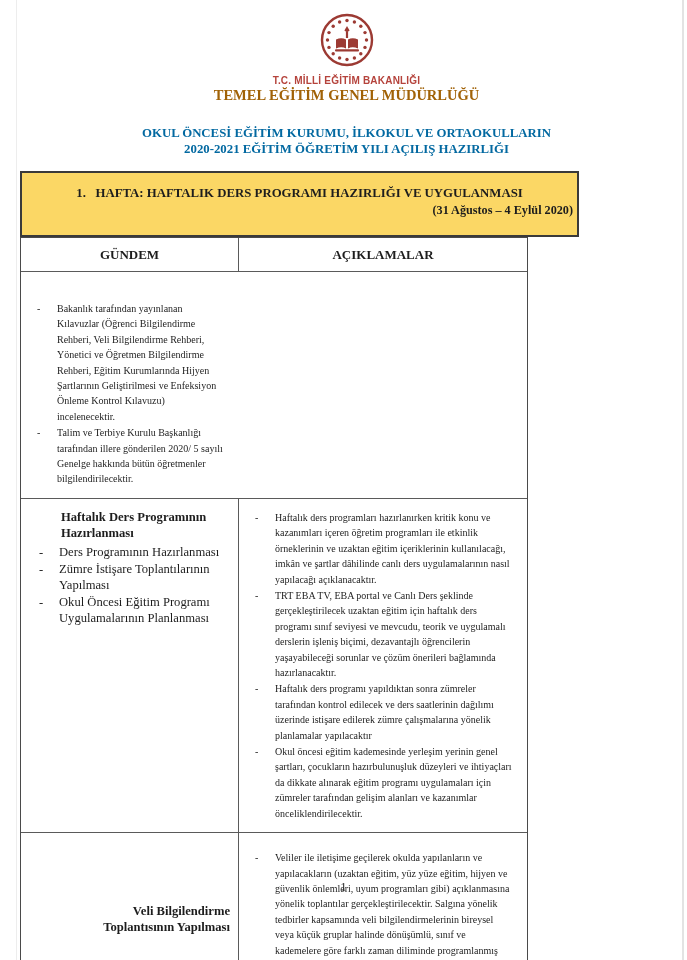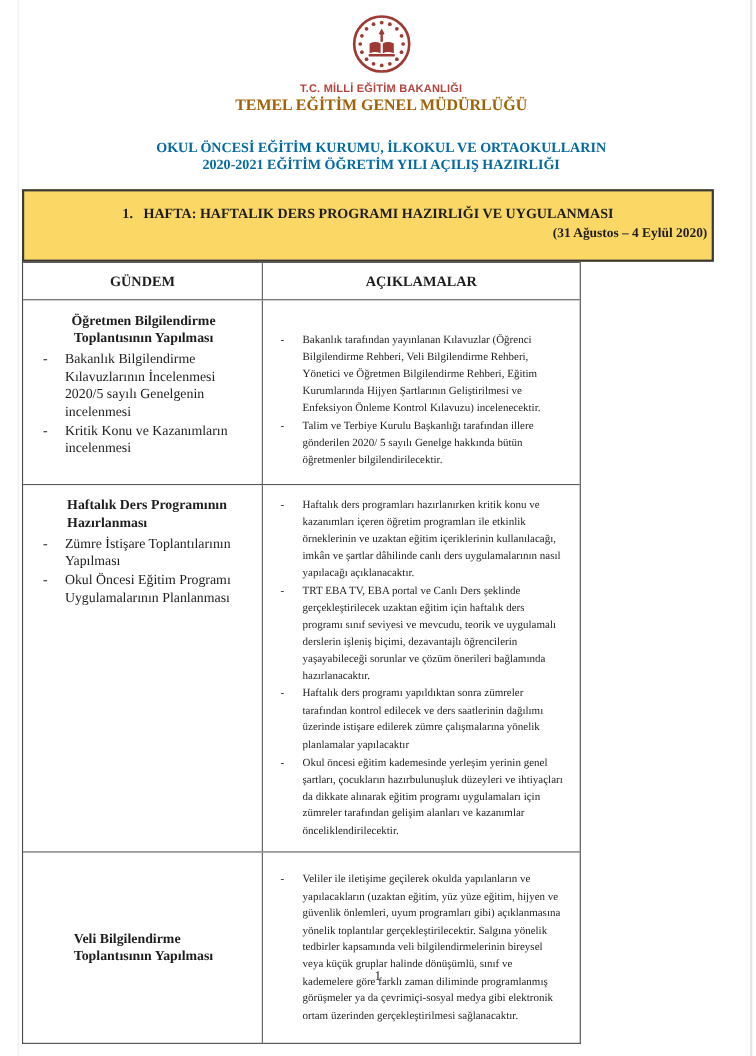--- a/index.html
+++ b/index.html
@@ -15,21 +15,21 @@
   .logo-wrap{display:flex;justify-content:center;margin-bottom:3px;}
   .ministry-line{
     font-family:"Liberation Sans", sans-serif;font-weight:bold;font-size:10px;
     color:#b5433c;letter-spacing:.2px;line-height:12px;
   }
   .directorate-line{font-weight:bold;font-size:14.5px;line-height:17px;color:#a16207;}
   .doc-title{margin-top:21px;font-weight:bold;font-size:12.8px;line-height:16px;color:#0369a1;}
 
   
   .banner{
-    width:629px;margin:14px auto 0 auto;margin-left:20px;
+    width:559px;margin:14px auto 0 auto;margin-left:20px;
     background:#fbd765;border:2px solid #3a3a3a;
     text-align:center;padding:12px 4px 14px 4px;box-sizing:border-box;height:66px;
   }
   .banner-line1{font-weight:bold;font-size:12.8px;line-height:17px;white-space:pre-wrap;}
   .banner-line2{font-weight:bold;font-size:12.2px;line-height:17px;text-align:right;}
 
   
   .doc-table{
     width:508px;margin-left:20px;border:1.5px solid #4a4a4a;border-top:none;
     box-sizing:border-box;
@@ -56,21 +56,21 @@
   .aciklamalar .item{margin-bottom:1px;}
 
   
   .row-0{min-height:167px;}
   .row-1{min-height:265px;}
   .row-2{min-height:173px;}
   .row-0 .gundem-title{text-align:center;padding:0 10px;}
   .row-1 .gundem{justify-content:flex-start;}
   .row-1 .gundem-title{padding-left:30px;}
   .row-2 .gundem{justify-content:center;}
-  .row-2 .gundem-title{padding-left:36px;}
+  .row-2 .gundem-title{padding-left:36px;text-align:right;}
   .row-0 .aciklamalar{justify-content:flex-start;padding-top:28px;}
 
   
   .footer{position:absolute;left:0;top:880px;width:687px;text-align:center;
     font-size:12px;color:#222;}
 </style>
 </head>
 <body>
 
 <div class="page-edge-left"></div>
@@ -122,39 +122,33 @@
   <div class="banner-line2">(31 Ağustos – 4 Eylül 2020)</div>
 </div>
 
 <div class="doc-table">
   <div class="thead">
     <div class="th th-gundem">GÜNDEM</div>
     <div class="th">AÇIKLAMALAR</div>
   </div>
   <div>
   <div class="trow row-0">
-    <div class="gundem">
-      <div class="gundem-title">Öğretmen Bilgilendirme Toplantısının Yapılması</div>
-      <div>
-            <div class="item">Bakanlık Bilgilendirme Kılavuzlarının İncelenmesi 2020/5 sayılı Genelgenin incelenmesi</div>
-            <div class="item">Kritik Konu ve Kazanımların incelenmesi</div>
-          </div>
-    </div>
     <div class="aciklamalar">
       <div>
             <div class="item">Bakanlık tarafından yayınlanan Kılavuzlar (Öğrenci Bilgilendirme Rehberi, Veli Bilgilendirme Rehberi, Yönetici ve Öğretmen Bilgilendirme Rehberi, Eğitim Kurumlarında Hijyen Şartlarının Geliştirilmesi ve Enfeksiyon Önleme Kontrol Kılavuzu) incelenecektir.</div>
             <div class="item">Talim ve Terbiye Kurulu Başkanlığı tarafından illere gönderilen 2020/ 5 sayılı Genelge hakkında bütün öğretmenler bilgilendirilecektir.</div>
           </div>
     </div>
   </div>
 
   <div class="trow row-1">
     <div class="gundem">
       <div class="gundem-title">Haftalık Ders Programının Hazırlanması</div>
       <div>
+            <div class="item">Ders Programının Hazırlanması</div>
             <div class="item">Zümre İstişare Toplantılarının Yapılması</div>
             <div class="item">Okul Öncesi Eğitim Programı Uygulamalarının Planlanması</div>
           </div>
     </div>
     <div class="aciklamalar">
       <div>
             <div class="item">Haftalık ders programları hazırlanırken kritik konu ve kazanımları içeren öğretim programları ile etkinlik örneklerinin ve uzaktan eğitim içeriklerinin kullanılacağı, imkân ve şartlar dâhilinde canlı ders uygulamalarının nasıl yapılacağı açıklanacaktır.</div>
             <div class="item">TRT EBA TV, EBA portal ve Canlı Ders şeklinde gerçekleştirilecek uzaktan eğitim için haftalık ders programı sınıf seviyesi ve mevcudu, teorik ve uygulamalı derslerin işleniş biçimi, dezavantajlı öğrencilerin yaşayabileceği sorunlar ve çözüm önerileri bağlamında hazırlanacaktır.</div>
             <div class="item">Haftalık ders programı yapıldıktan sonra zümreler tarafından kontrol edilecek ve ders saatlerinin dağılımı üzerinde istişare edilerek zümre çalışmalarına yönelik planlamalar yapılacaktır</div>
             <div class="item">Okul öncesi eğitim kademesinde yerleşim yerinin genel şartları, çocukların hazırbulunuşluk düzeyleri ve ihtiyaçları da dikkate alınarak eğitim programı uygulamaları için zümreler tarafından gelişim alanları ve kazanımlar önceliklendirilecektir.</div>

